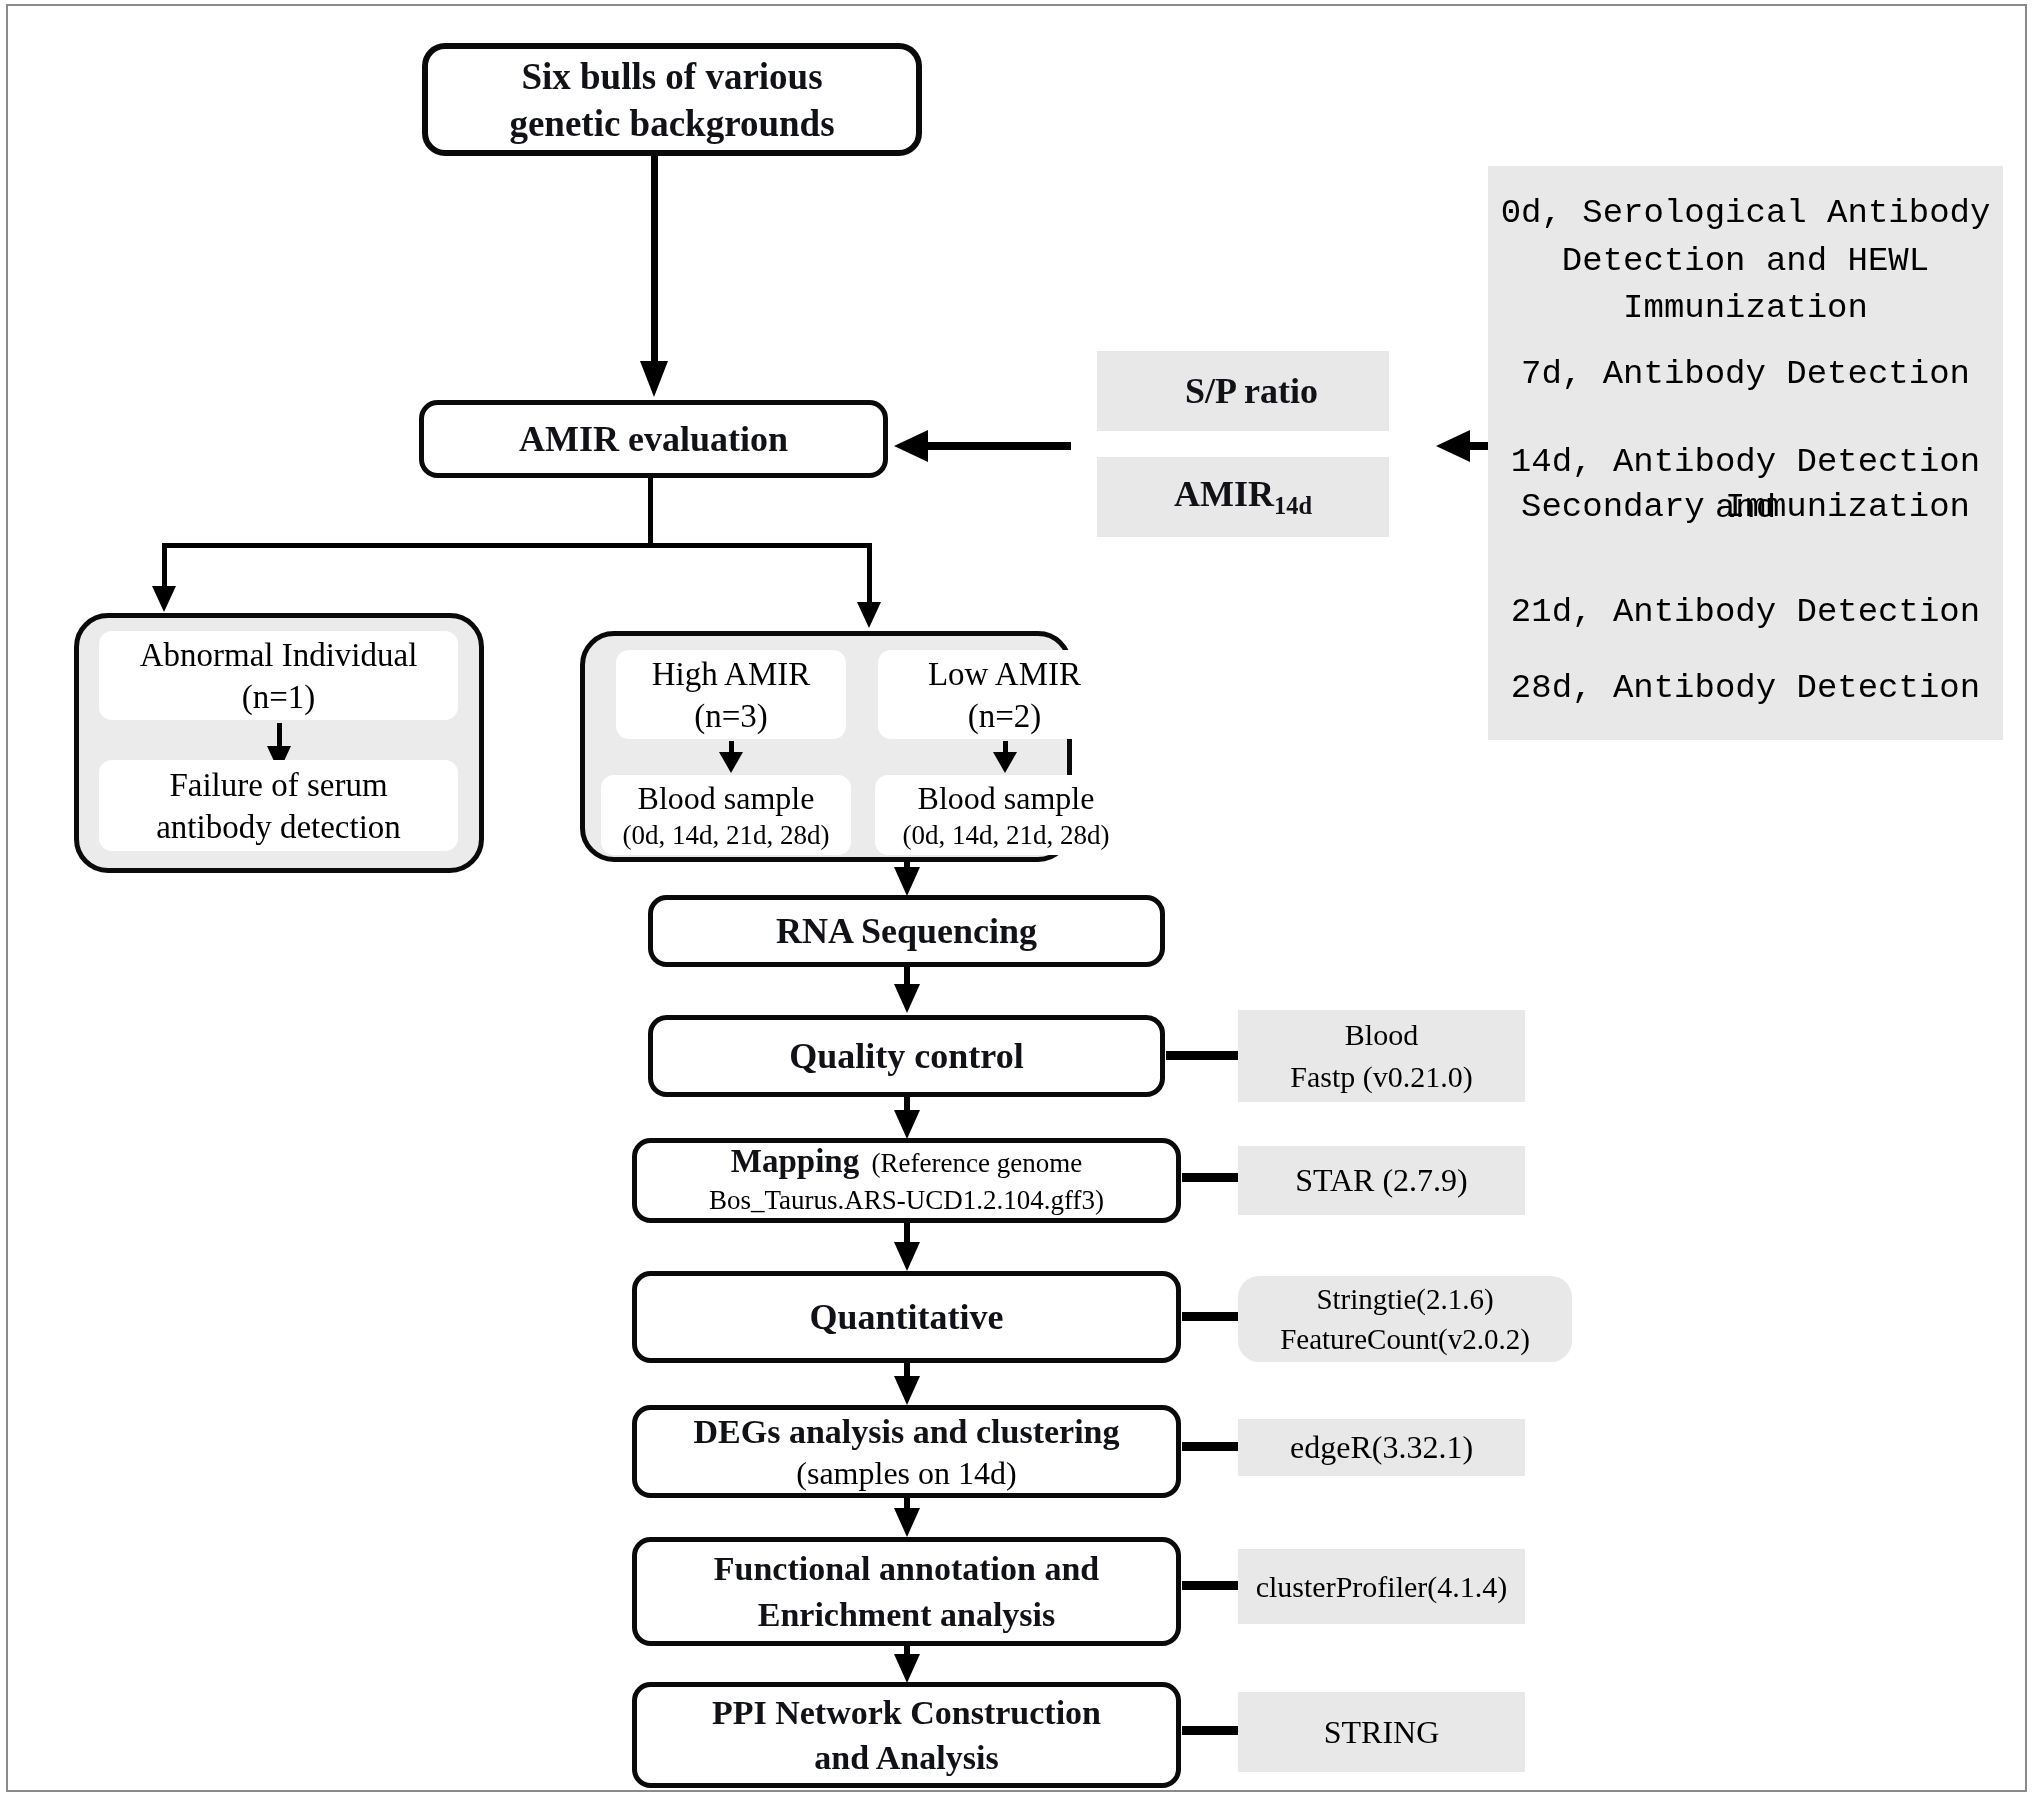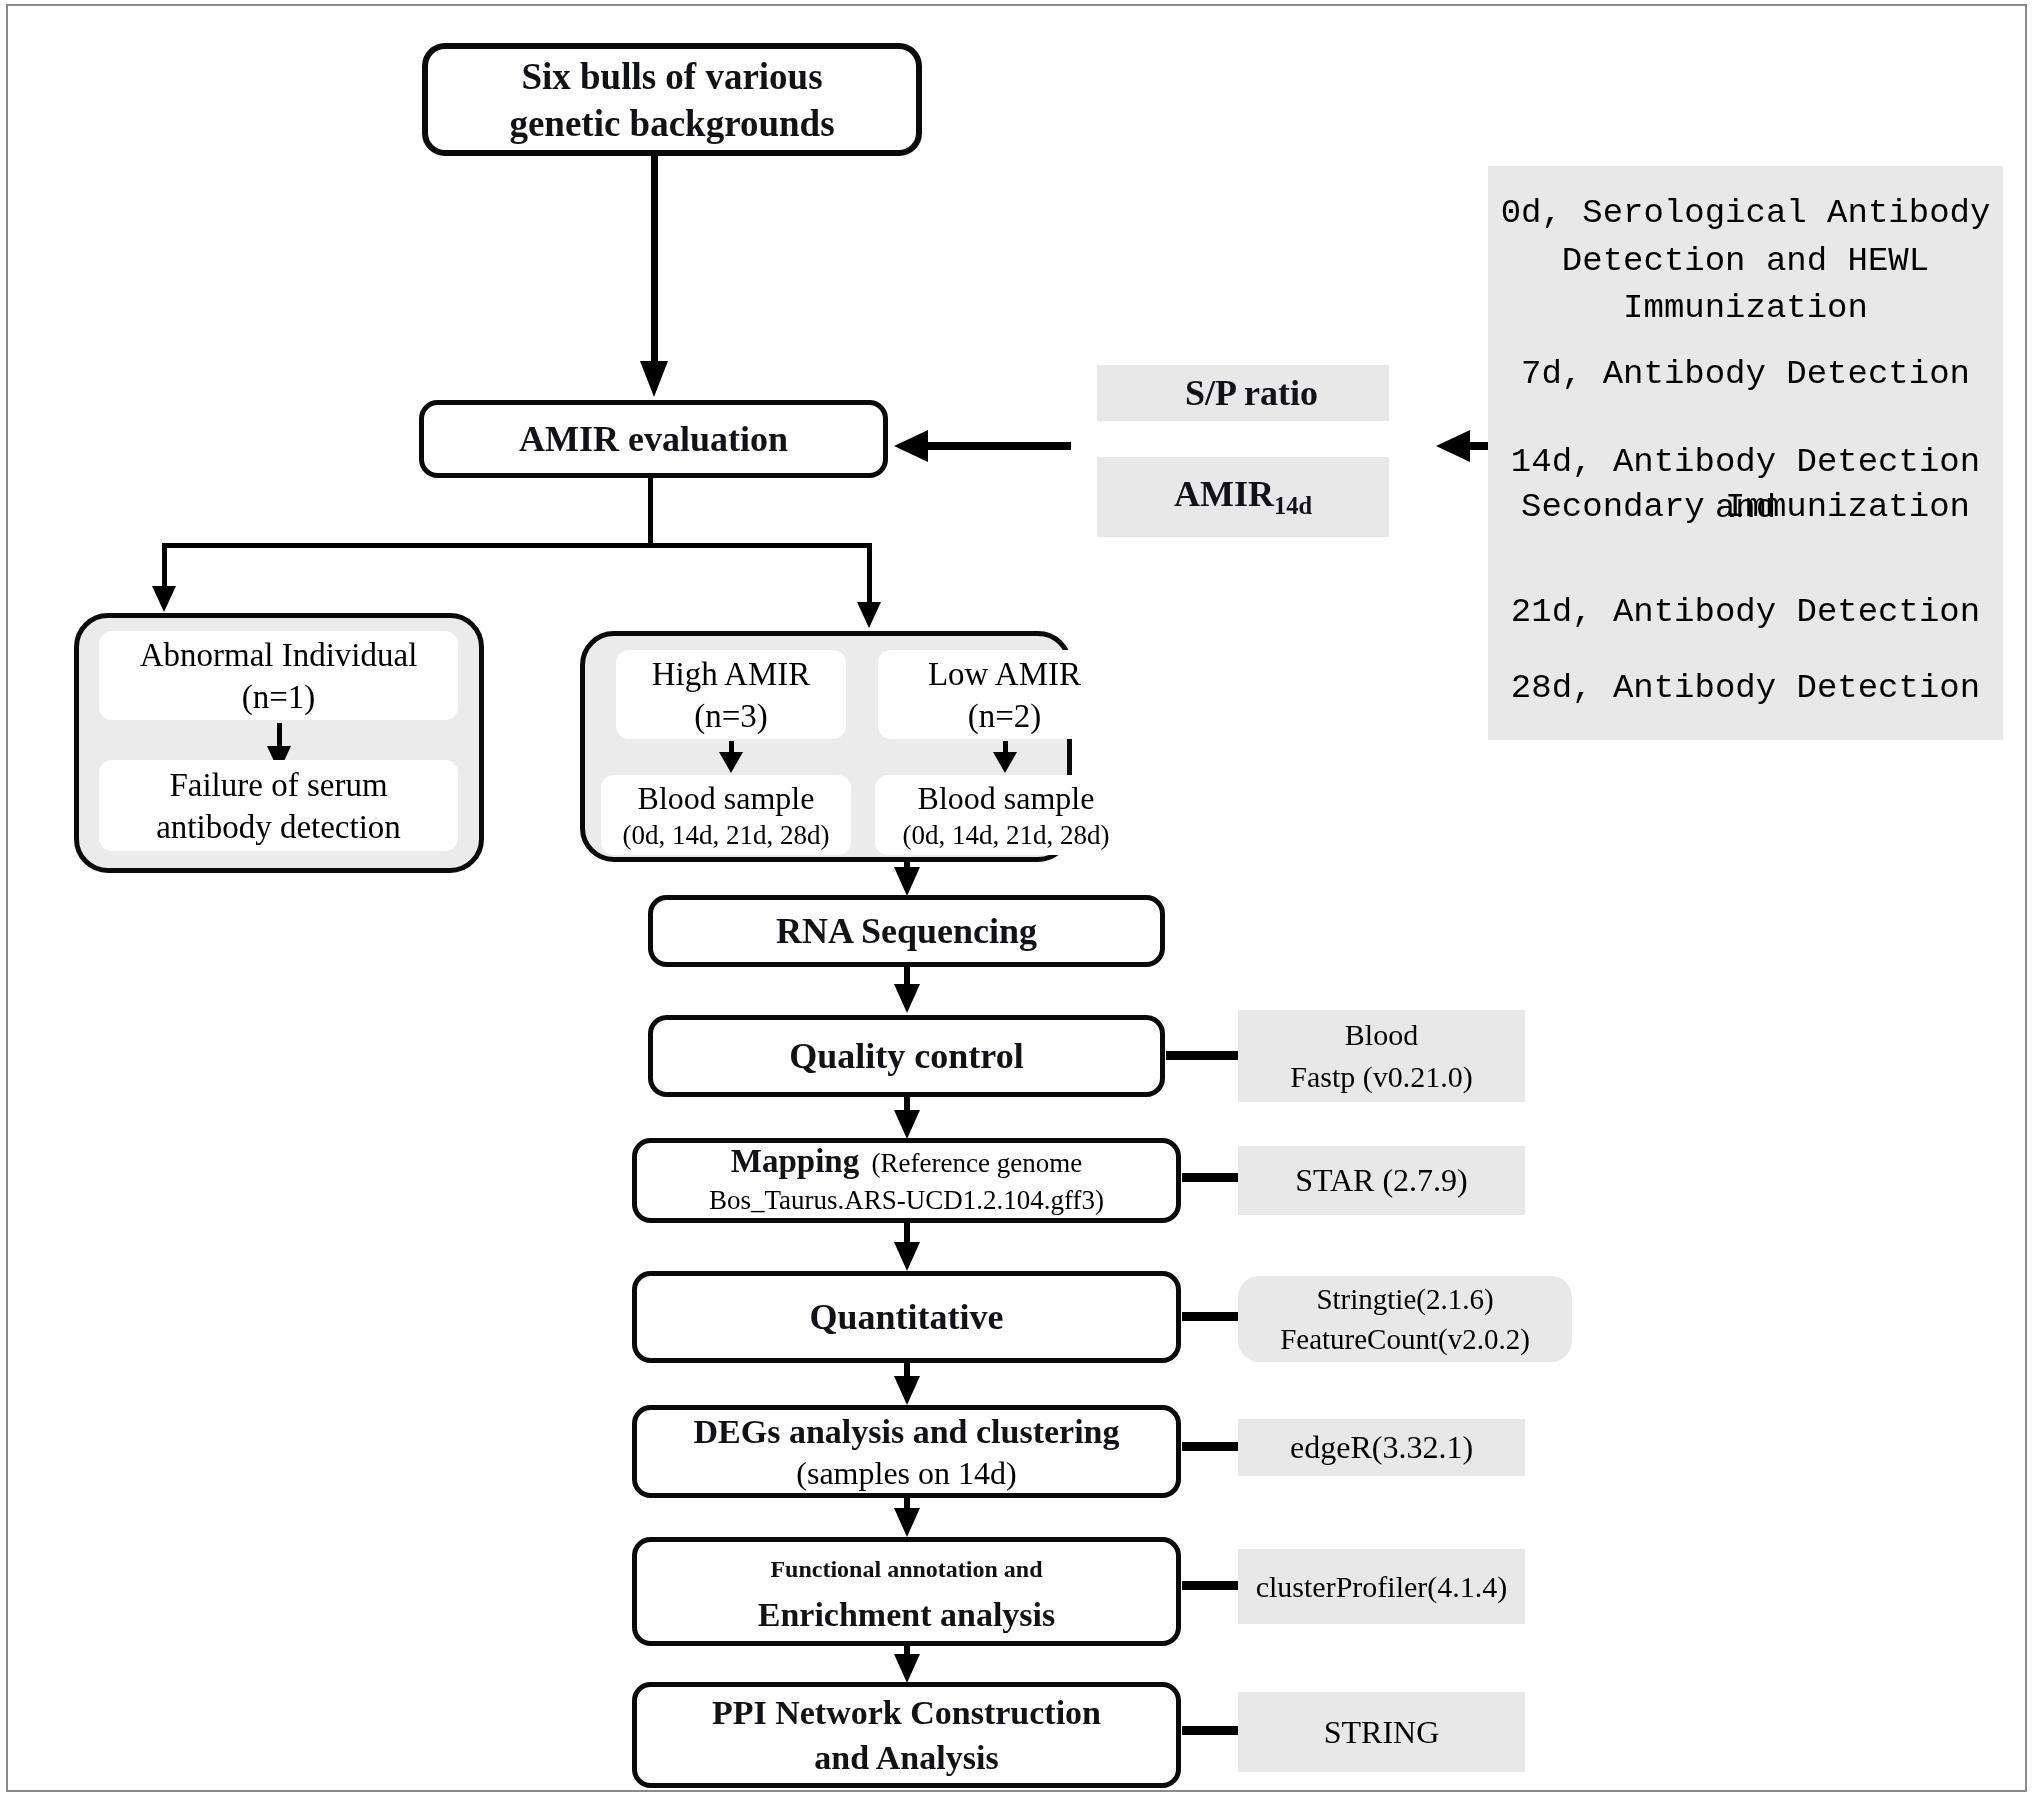--- a/index.html
+++ b/index.html
@@ -35,21 +35,21 @@
     <div class="bold" style="font-size:37px;line-height:47px;">genetic backgrounds</div>
   </div>
 
   <div class="abs shaft" style="left:651px;top:156px;width:6.5px;height:208px;"></div>
   <div class="abs head-down" style="left:640px;top:361px;border-left-width:14.4px;border-right-width:14.4px;border-top-width:36px;"></div>
 
   <div class="abs box" style="left:419px;top:400px;width:469px;height:78px;">
     <div class="bold" style="font-size:36px;">AMIR evaluation</div>
   </div>
 
-  <div class="abs gbox" style="left:1097px;top:365px;width:292px;height:56px;padding-left:17px;">
+  <div class="abs gbox" style="left:1097px;top:351px;width:292px;height:80px;padding-left:17px;">
     <div class="bold" style="font-size:36px;">S/P ratio</div>
   </div>
   <div class="abs gbox" style="left:1097px;top:457px;width:292px;height:80px;">
     <div class="bold" style="font-size:36px;">
       <span>AMIR</span><sub style="font-size:24.4px;">14d</sub>
     </div>
   </div>
 
   <div class="abs shaft" style="left:927px;top:442px;width:144px;height:8px;"></div>
   <div class="abs head-left" style="left:894px;top:430px;border-top-width:16px;border-bottom-width:16px;border-right-width:34px;"></div>
@@ -166,21 +166,21 @@
   </div>
   <div class="abs hline" style="left:1182px;top:1442px;width:59px;height:9.3px;"></div>
   <div class="abs gbox" style="left:1238px;top:1419px;width:287px;height:57px;">
     <div style="font-size:32px;">edgeR(3.32.1)</div>
   </div>
 
   <div class="abs shaft" style="left:904px;top:1498px;width:5.7px;height:11.5px;"></div>
   <div class="abs head-down" style="left:894px;top:1508px;border-left-width:13px;border-right-width:13px;border-top-width:29px;"></div>
 
   <div class="abs box" style="left:632px;top:1537px;width:549px;height:109px;">
-    <div class="bold" style="font-size:24px;line-height:46px;">Functional annotation and</div>
+    <div class="bold" style="font-size:34px;line-height:46px;">Functional annotation and</div>
     <div class="bold" style="font-size:34px;line-height:46px;">Enrichment analysis</div>
   </div>
   <div class="abs hline" style="left:1182px;top:1581px;width:59px;height:9.3px;"></div>
   <div class="abs gbox" style="left:1238px;top:1549px;width:287px;height:75px;">
     <div style="font-size:30px;">clusterProfiler(4.1.4)</div>
   </div>
 
   <div class="abs shaft" style="left:904px;top:1646px;width:5.7px;height:10px;"></div>
   <div class="abs head-down" style="left:894px;top:1654px;border-left-width:13px;border-right-width:13px;border-top-width:29px;"></div>
 

